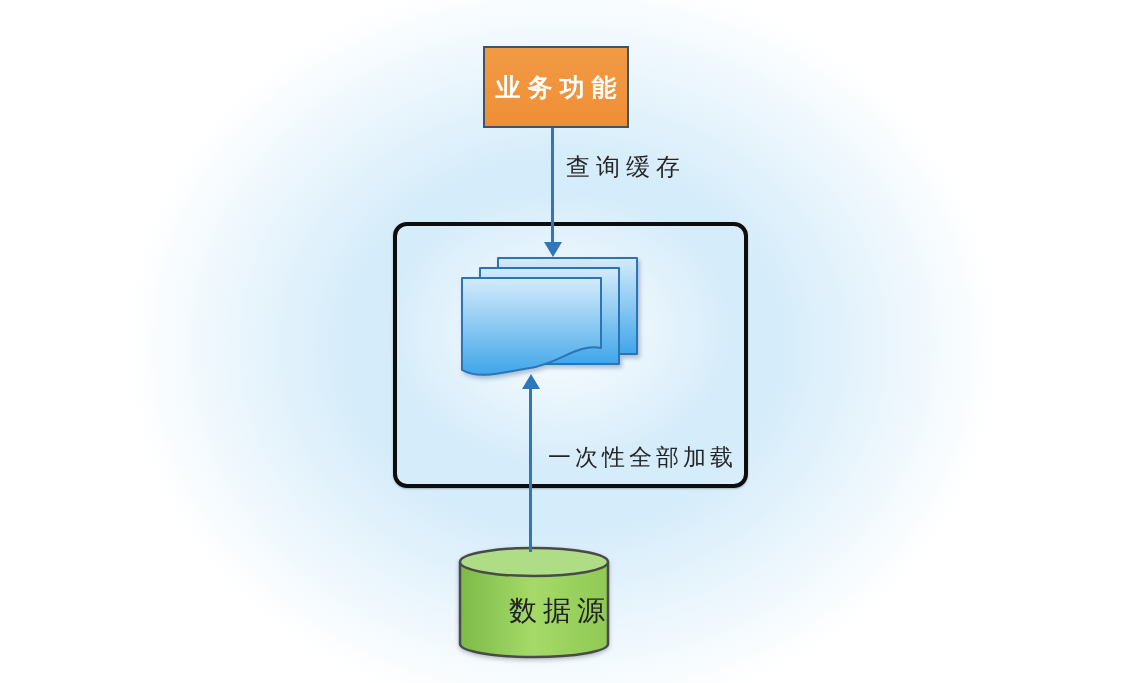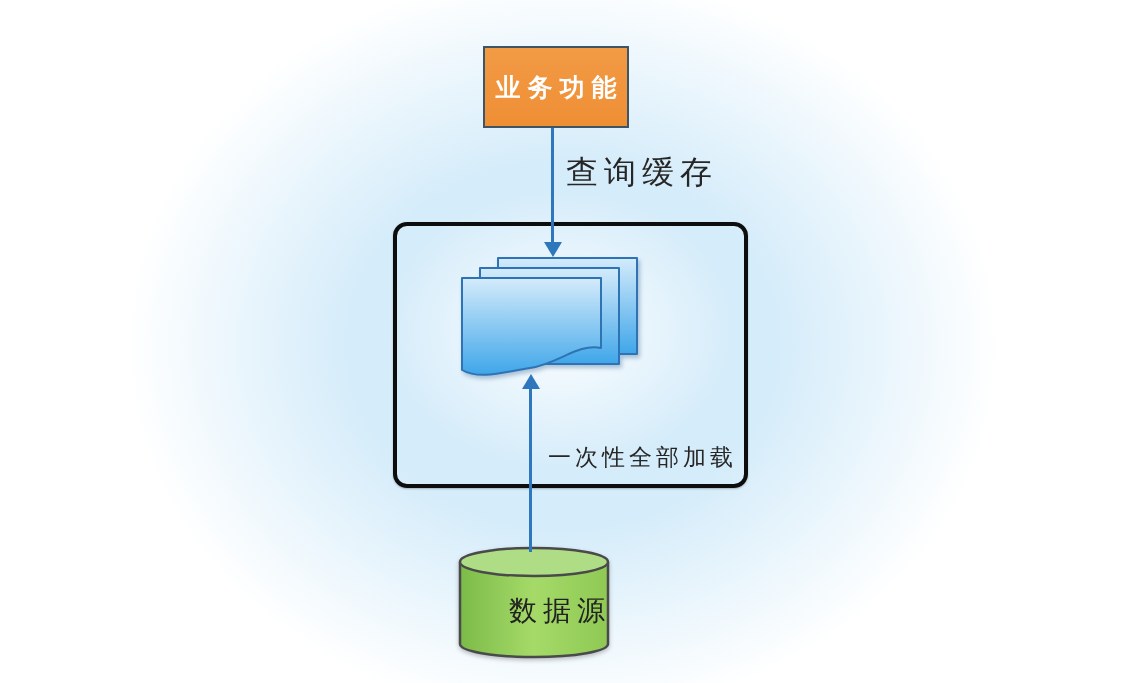--- a/index.html
+++ b/index.html
@@ -51,21 +51,21 @@
 
   
   .edge-label {
     position: absolute;
     color: #262626;
     white-space: nowrap;
     z-index: 3;
   }
   .label-query {
     left: 566px; top: 151px;
-    font-size: 32px;
+    font-size: 24px;
     letter-spacing: 6px;
   }
   .label-load {
     left: 548px; top: 442px;
     font-size: 23px;
     letter-spacing: 4px;
     text-align: center;
   }
 
   

